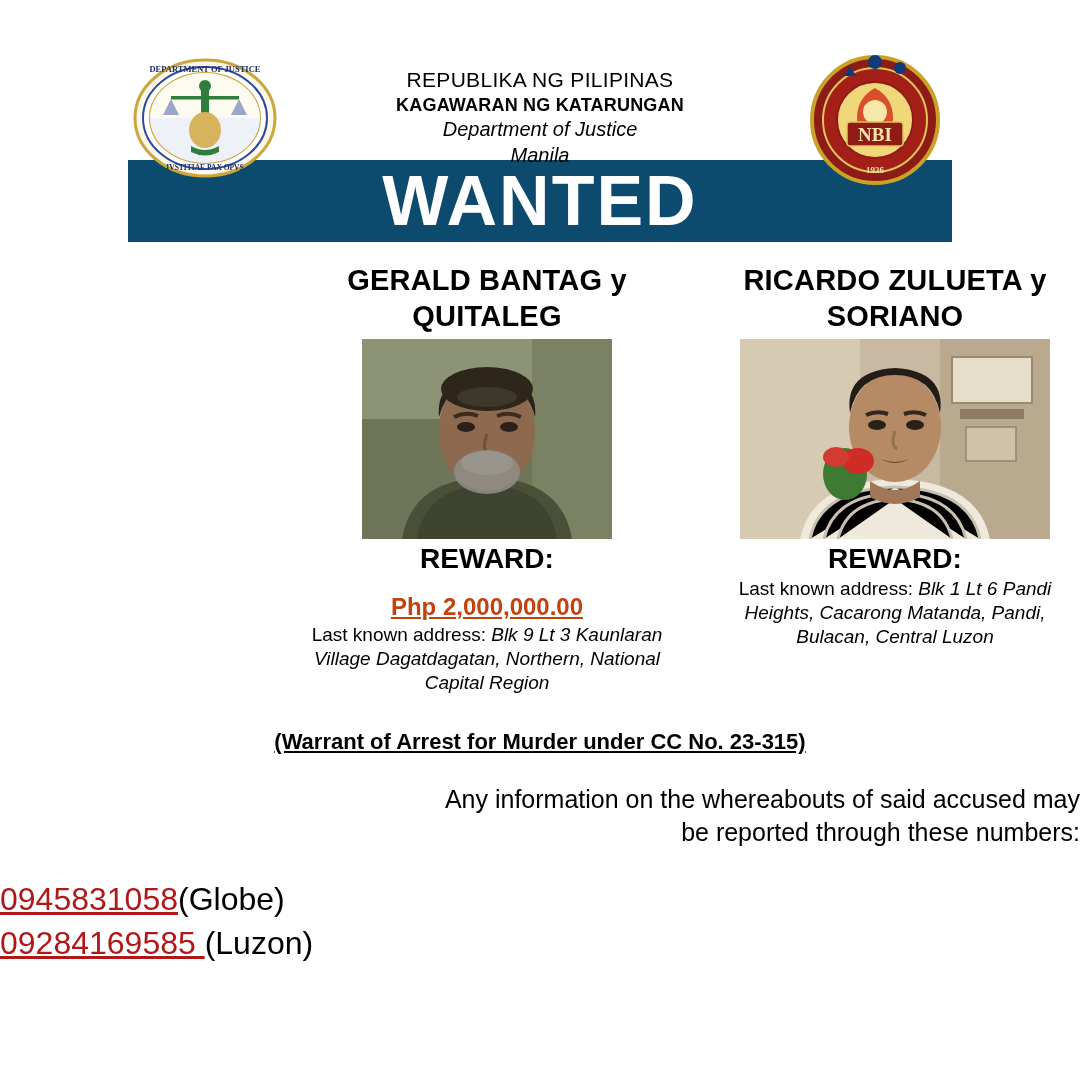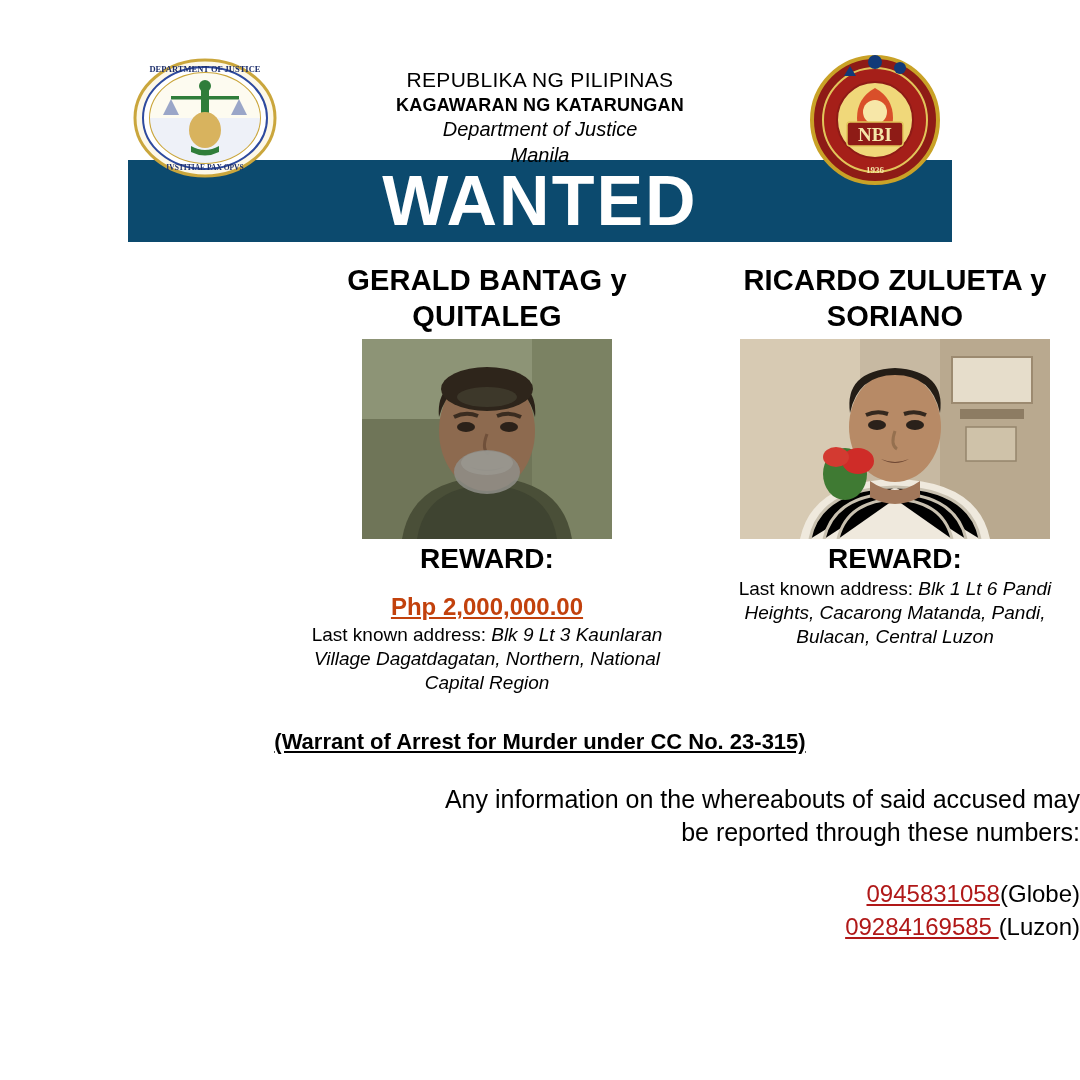--- a/index.html
+++ b/index.html
@@ -133,25 +133,24 @@
     text-decoration: underline;
     margin-top: 34px;
   }
   .info-text {
     text-align: right;
     font-size: 25px;
     line-height: 1.3;
     margin-top: 28px;
   }
   .numbers {
-    text-align: right;
-    font-size: 24px;
+    text-align: left;
+    font-size: 32px;
     margin-top: 30px;
     line-height: 1.35;
-    padding-left: 10px;
   }
   .numbers .num {
     color: #b01818;
     text-decoration: underline;
   }
   
   .bg-left {
     position: absolute; inset: 0;
     background:
       linear-gradient(180deg, #9aa08a 0%, #7c8468 40%, #4e5340 100%);

